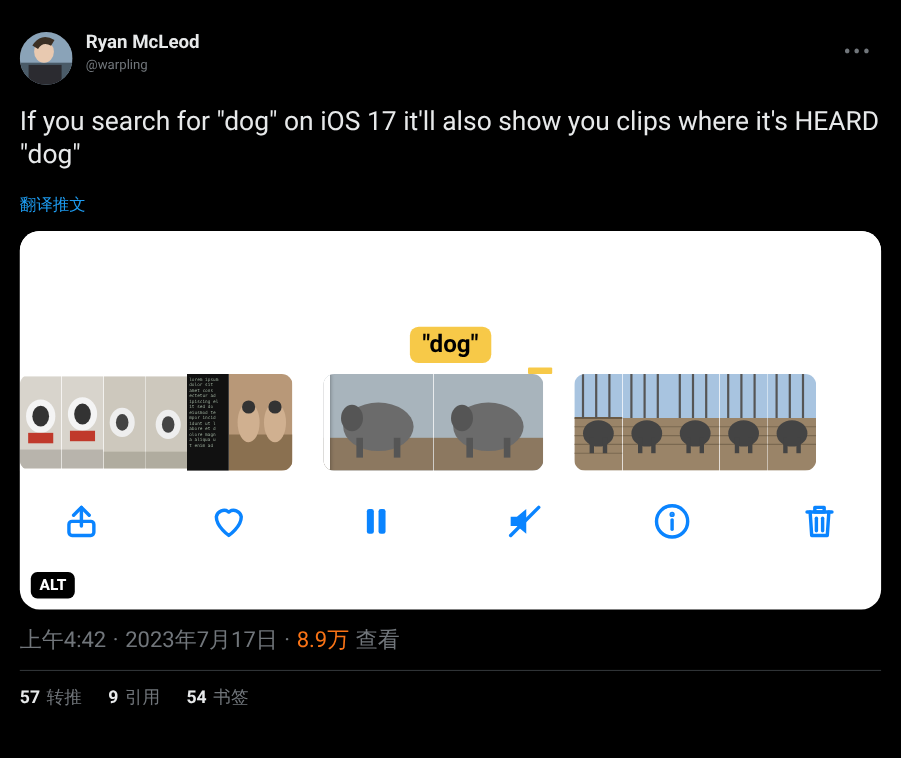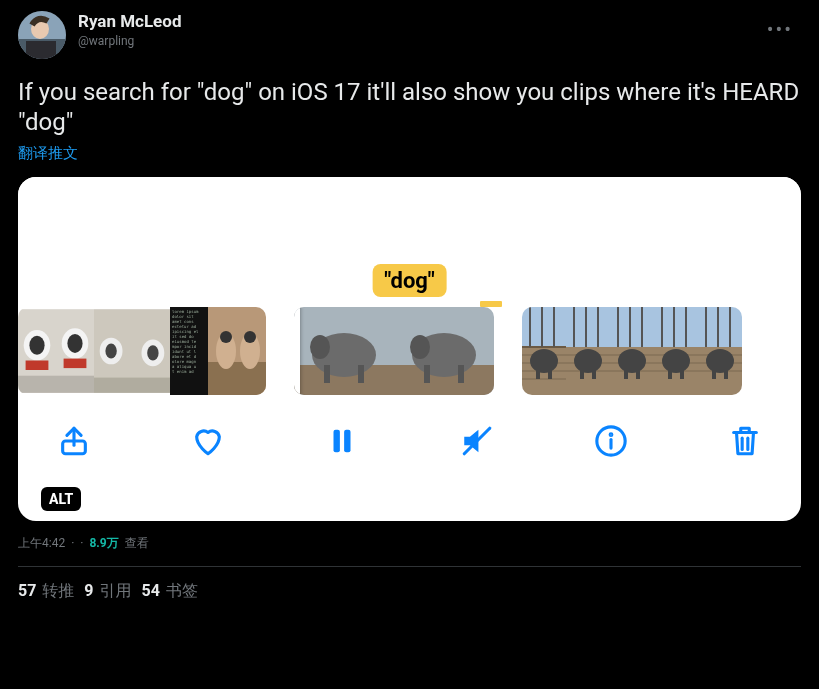--- a/index.html
+++ b/index.html
@@ -6,21 +6,21 @@
   body {
     background: #000;
     width: 819px;
     height: 689px;
     font-family: -apple-system, BlinkMacSystemFont, "Segoe UI", Roboto, Helvetica, Arial, sans-serif;
     color: #e7e9ea;
     overflow: hidden;
     position: relative;
   }
   .tweet {
-    padding: 11px 18px 0 18px;
+    padding: 29px 18px 0 18px;
   }
   .header {
     display: flex;
     align-items: flex-start;
     position: relative;
   }
   .avatar {
     width: 48px;
     height: 48px;
     border-radius: 50%;
@@ -54,21 +54,21 @@
     cursor: pointer;
   }
   .tweet-text {
     margin-top: 18px;
     font-size: 24px;
     line-height: 30px;
     color: #e7e9ea;
     font-weight: 400;
   }
   .translate {
-    margin-top: 7px;
+    margin-top: 22px;
     color: #1d9bf0;
     font-size: 15px;
     cursor: pointer;
   }
   
   .media {
     margin-top: 14px;
     background: #fff;
     border-radius: 18px;
     overflow: hidden;
@@ -158,48 +158,48 @@
     display: flex;
     align-items: center;
     justify-content: center;
     color: #0a84ff;
     cursor: pointer;
   }
   .toolbar svg { width: 34px; height: 34px; stroke: #0a84ff; fill: none; stroke-width: 2.2; stroke-linecap: round; stroke-linejoin: round; }
   .toolbar .pause svg rect { fill: #0a84ff; stroke: none; }
   .alt-badge {
     position: absolute;
-    left: 23px;
+    left: 10px;
     bottom: 10px;
     background: #000;
     color: #fff;
     font-weight: 800;
     font-size: 14px;
     padding: 4px 8px;
     border-radius: 6px;
     cursor: pointer;
   }
   .meta-line {
     margin-top: 14px;
     color: #71767b;
-    font-size: 12px;
+    font-size: 20px;
     display: flex;
     align-items: baseline;
     gap: 6px;
     flex-wrap: wrap;
   }
-  .meta-line .views-count { color: #14b8a6; font-weight: 700; }
+  .meta-line .views-count { color: #f97316; font-weight: 400; }
   .divider {
     height: 1px;
     background: #2f3336;
     margin-top: 14px;
   }
   .stats {
     display: flex;
-    gap: 10px;
+    gap: 24px;
     margin-top: 14px;
     font-size: 16px;
     color: #71767b;
   }
   .stats .stat b { color: #e7e9ea; font-weight: 700; margin-right: 6px; }
   
   .frame svg { width: 100%; height: 100%; display: block; }
 </style>
 </head>
 <body>
@@ -434,20 +434,21 @@
           </svg>
       </div>
     </div>
 
     <div class="alt-badge">ALT</div>
   </div>
 
   <div class="meta-line">
     <span>上午4:42</span>
     <span>·</span>
+    <span>2023年7月17日</span>
     <span>·</span>
     <span class="views-count">8.9万</span>
     <span>查看</span>
   </div>
 
   <div class="divider"></div>
 
   <div class="stats">
     <div class="stat">
       <b>57</b><span>转推</span>

